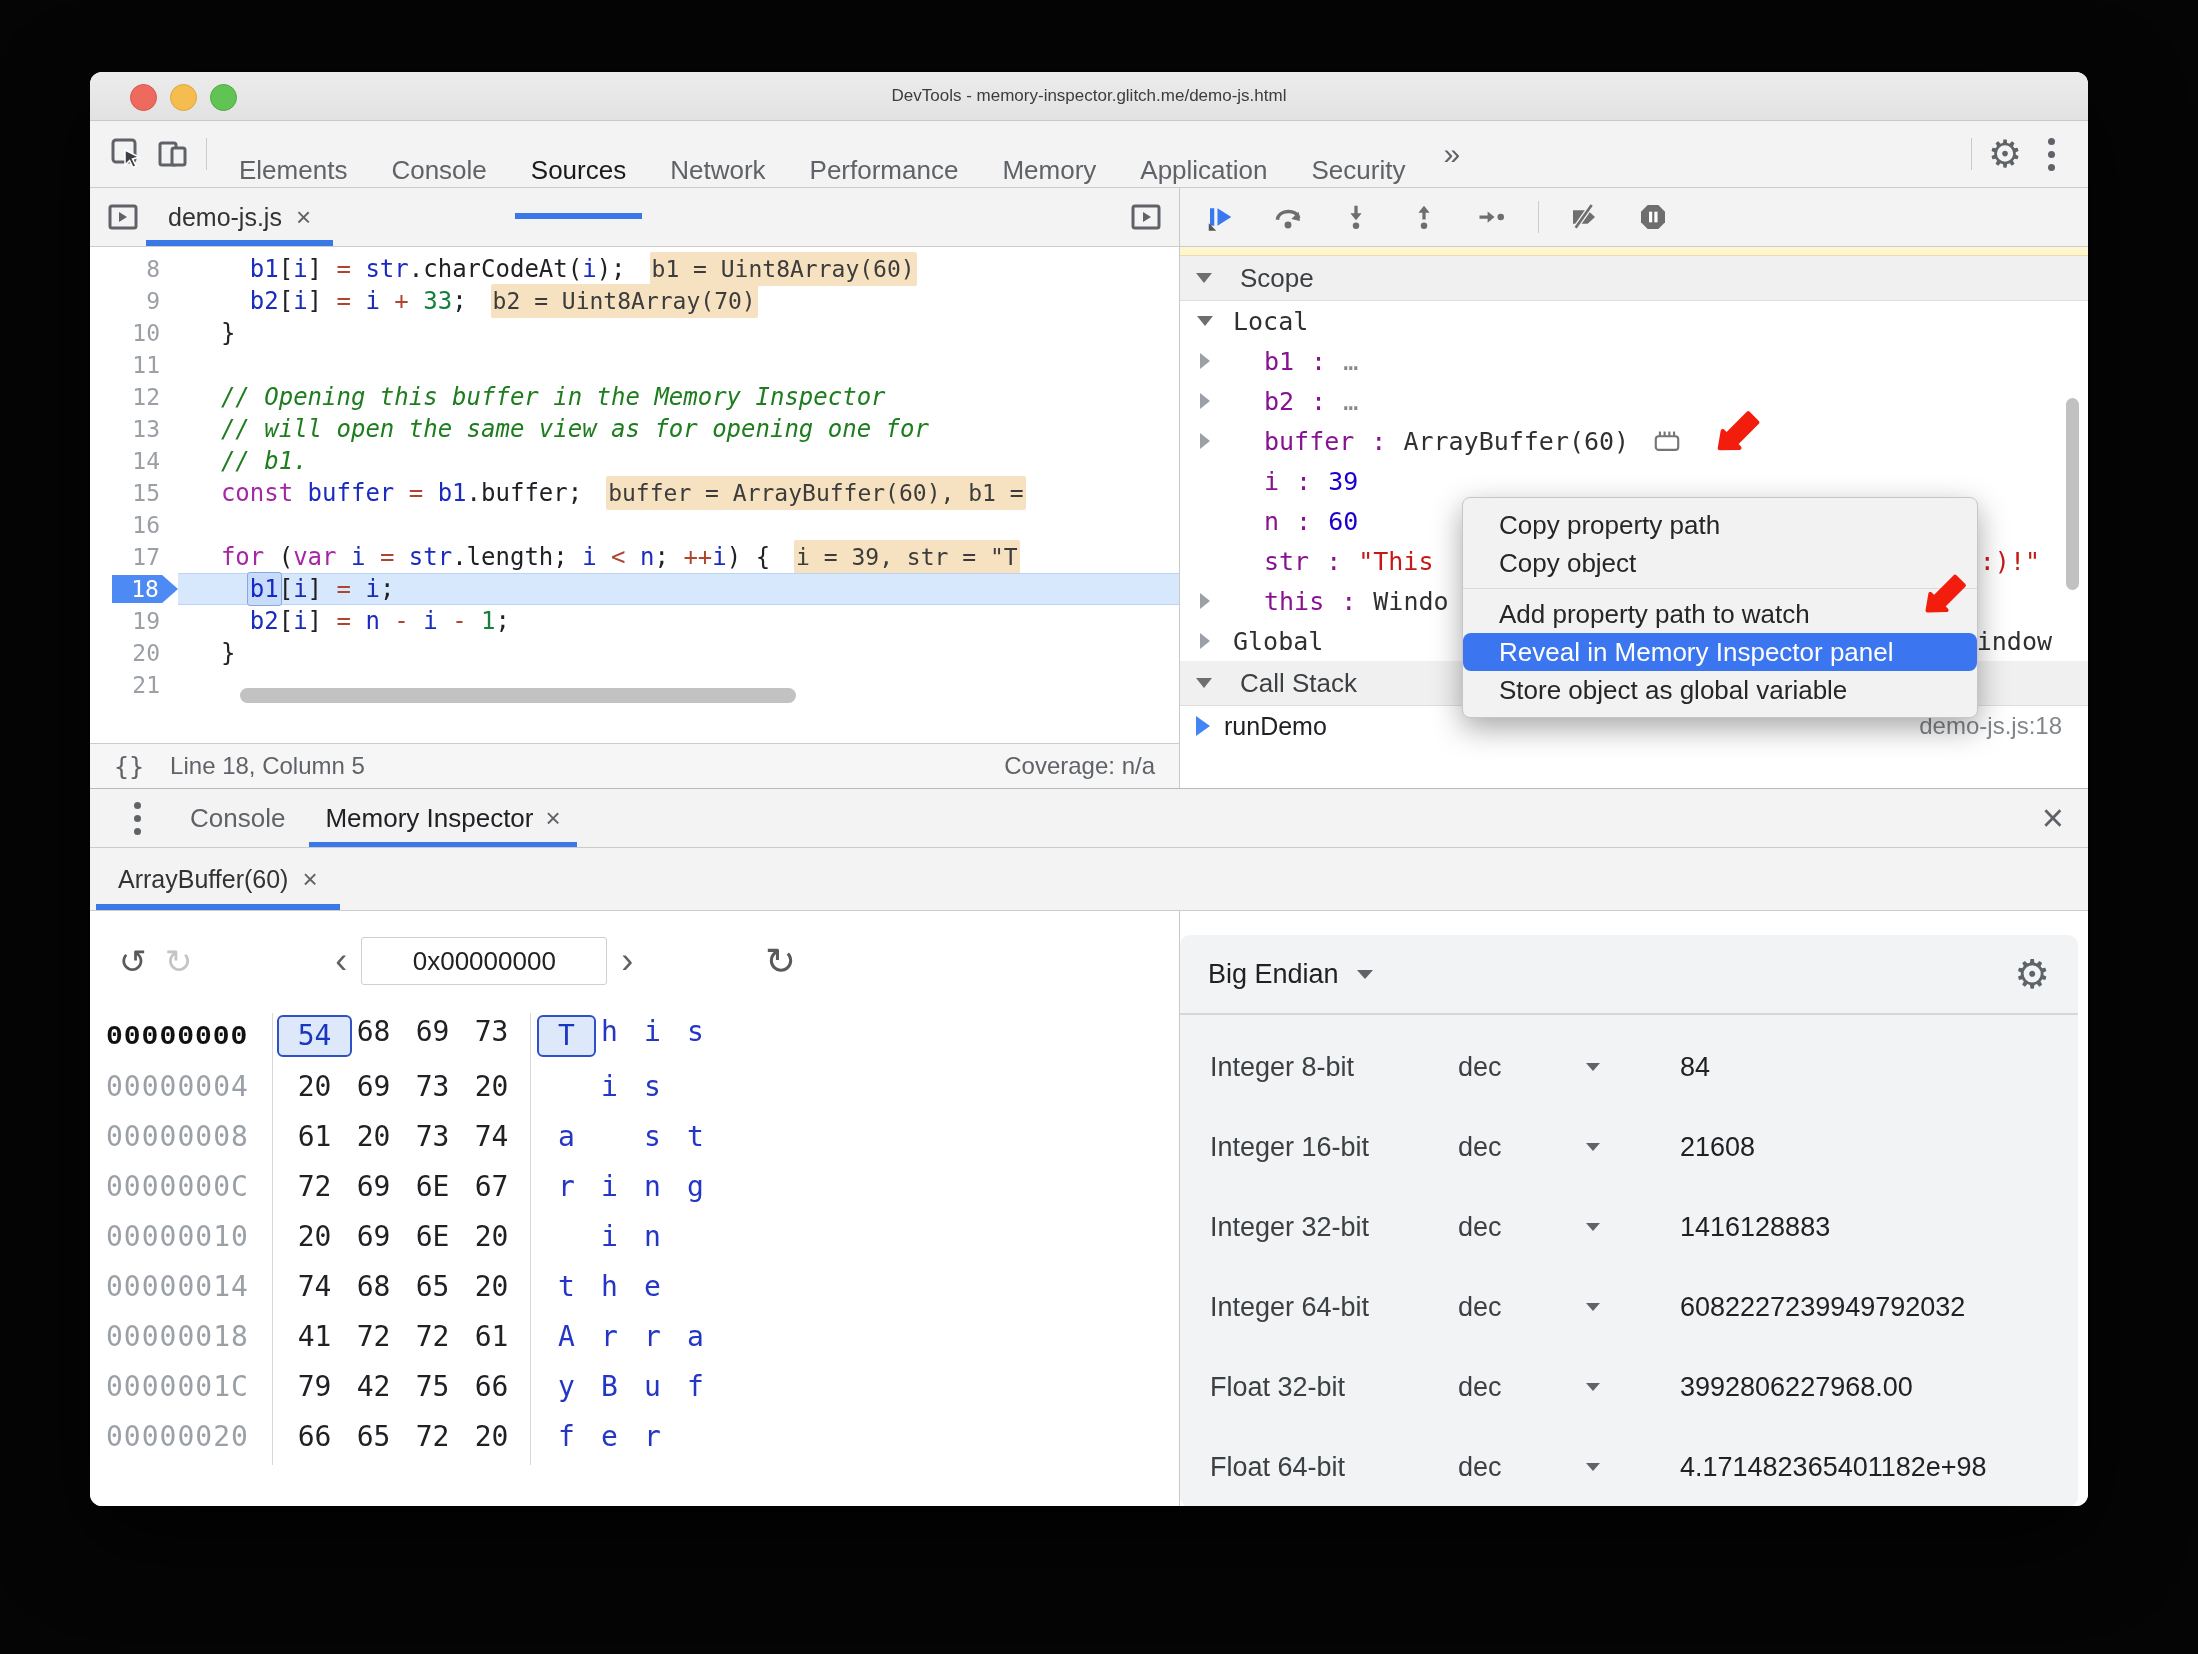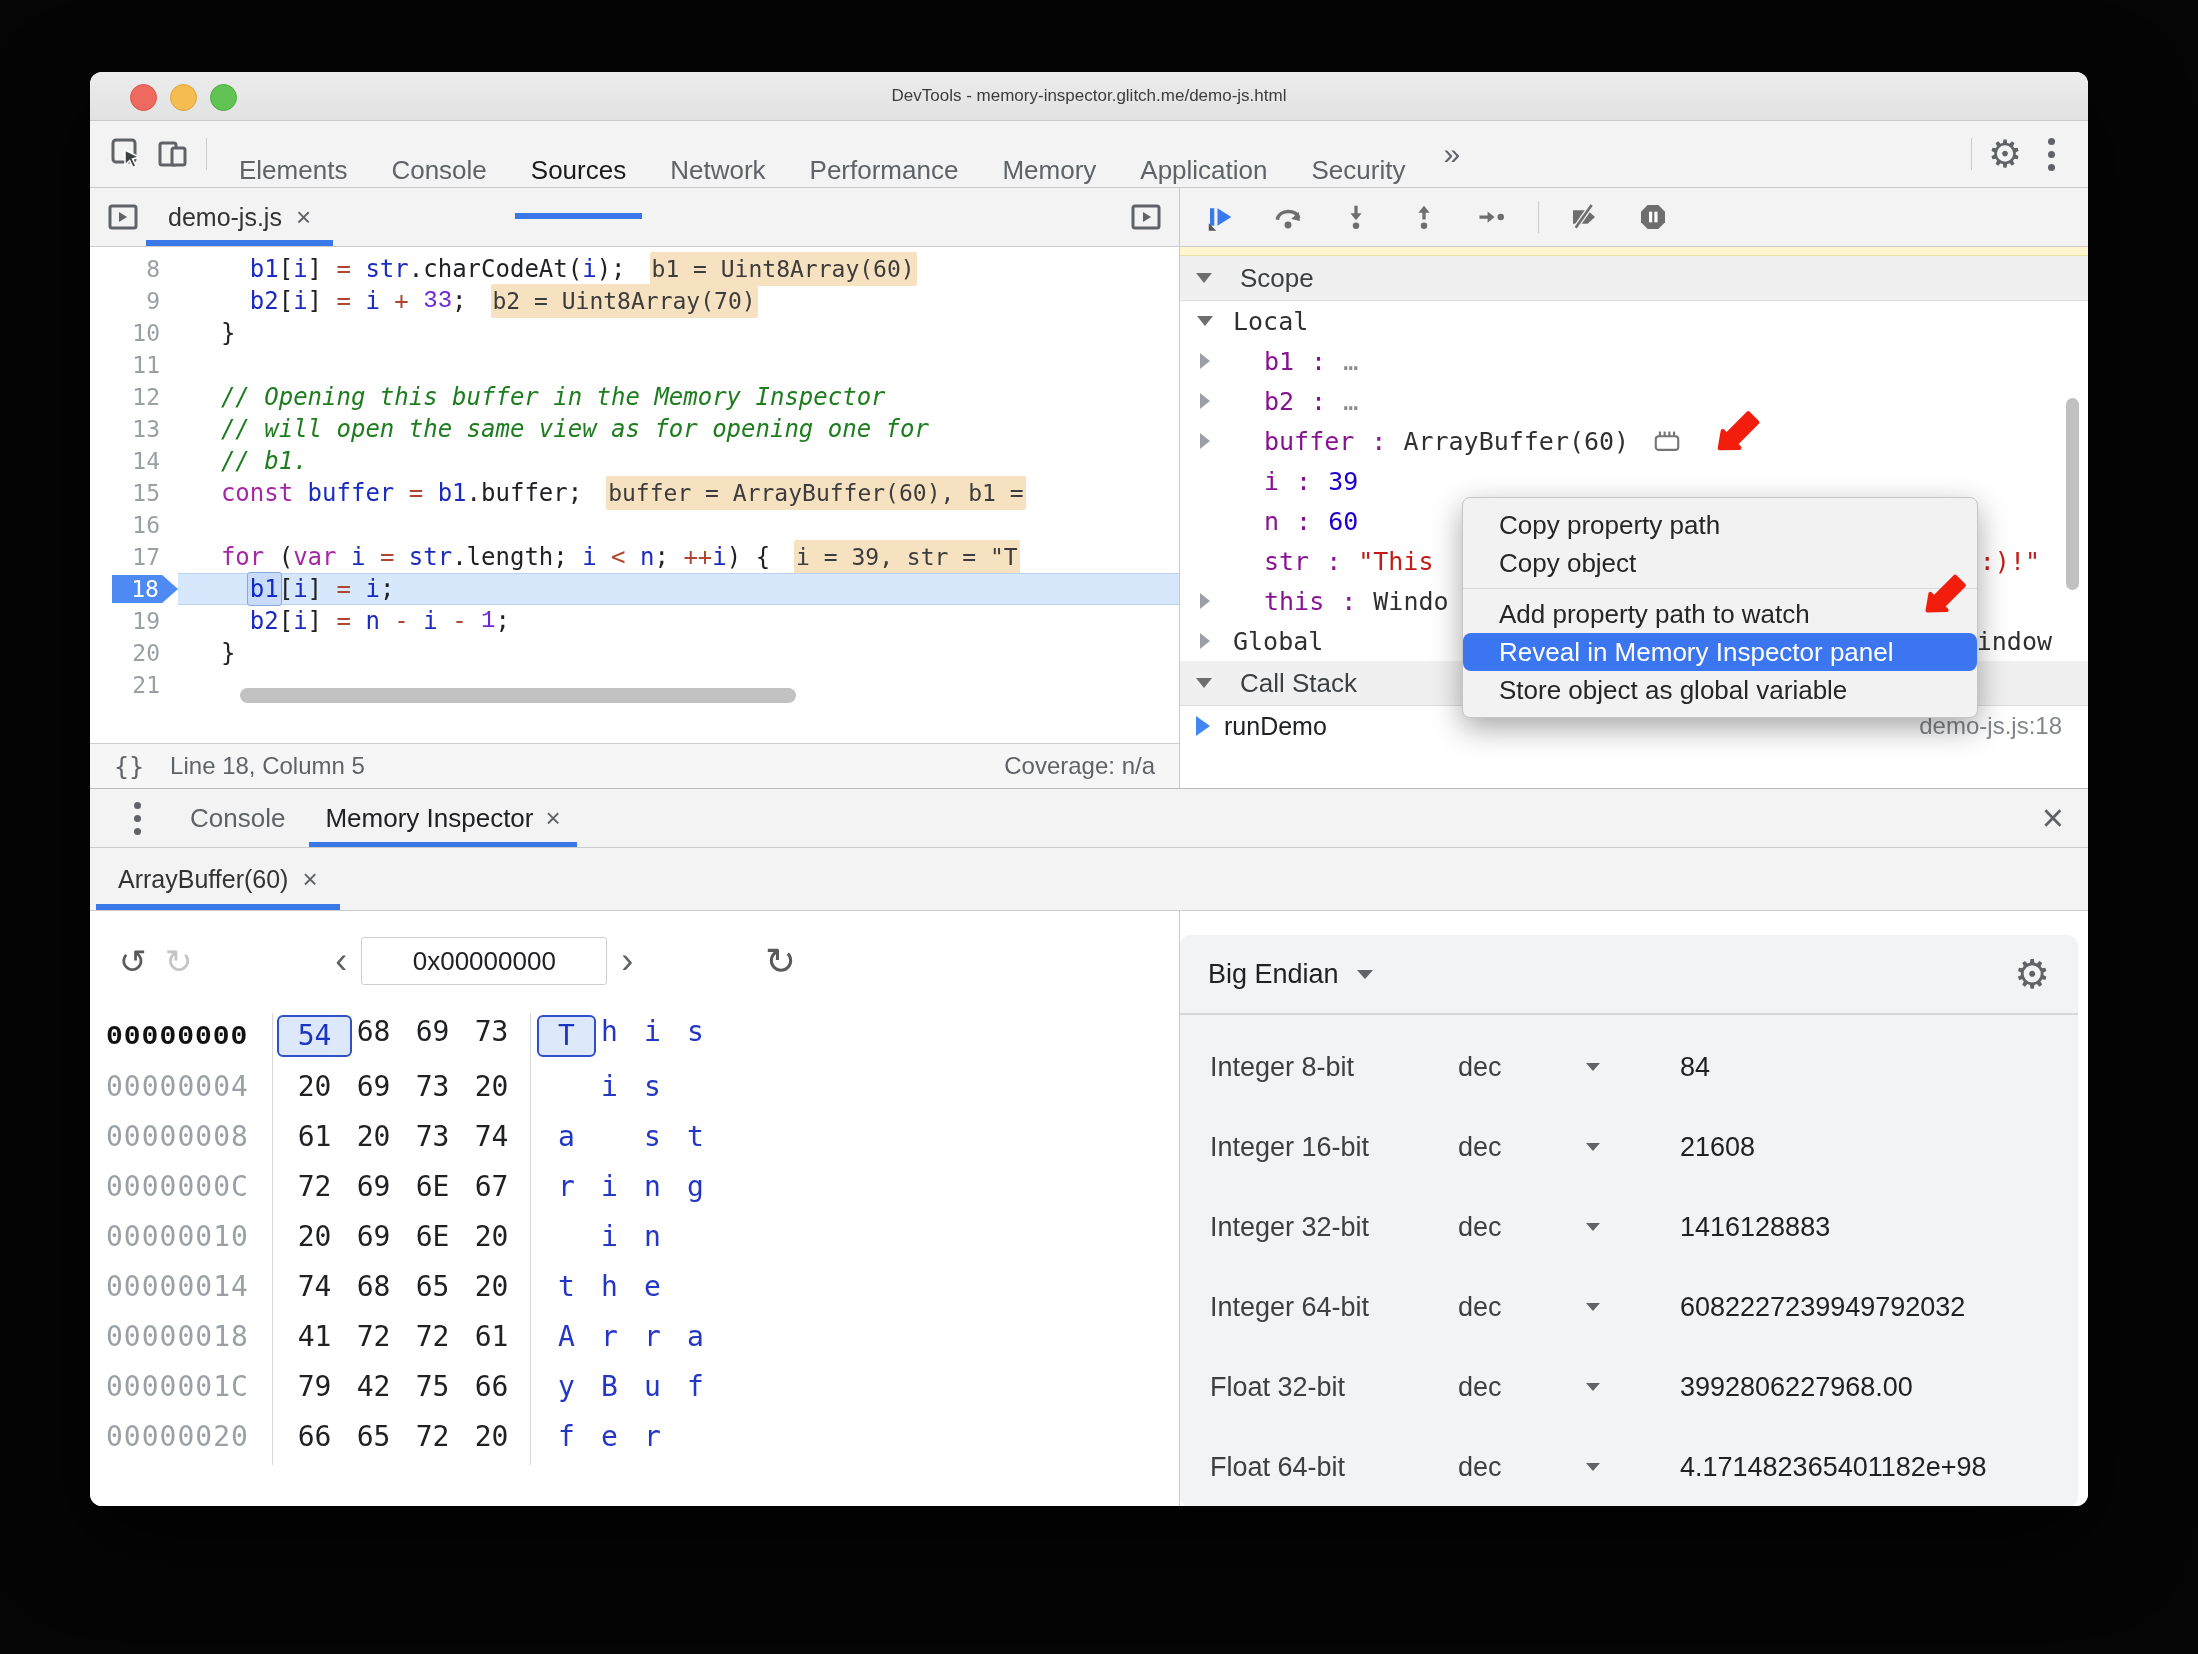--- a/index.html
+++ b/index.html
@@ -38,21 +38,21 @@
   
   .code-wrap{flex:1;position:relative;overflow:hidden;font-family:"DejaVu Sans Mono",monospace;font-size:24px;padding-top:6px;}
   .code-line{display:flex;height:32px;line-height:32px;white-space:pre;}
   .gutter{width:88px;flex:none;text-align:right;padding-right:18px;color:#9aa0a6;font-size:23px;box-sizing:border-box;}
   .lbody{flex:1;padding-left:14px;display:flex;align-items:center;min-width:0;white-space:pre;}
   .code-line.exec .lbody{background:#d7e7fc;box-shadow:inset 0 1px #bcd3f3,inset 0 -1px #bcd3f3;}
   .code-line.exec .gutter{padding:0;color:transparent;}
   .exec-badge{display:block;margin-left:22px;width:66px;height:28px;margin-top:2px;background:#4e8af3;color:#fff;
               font-size:23px;line-height:28px;text-align:center;
               clip-path:polygon(0 0,76% 0,100% 50%,76% 100%,0 100%);}
-  .tk-p{color:#202124;} .tk-v{color:#1a2bc0;} .tk-n{color:#6d28d9;font-family:Liberation Mono, monospace;} .tk-o{color:#b0452f;}
+  .tk-p{color:#202124;} .tk-v{color:#1a2bc0;} .tk-n{color:#15803d;} .tk-o{color:#b0452f;}
   .tk-k{color:#a527a5;} .tk-c{color:#1e7d1e;font-style:italic;}
   .tk-sel{color:#1229c5;background:#c8dcf9;border:1px solid #88a9e0;border-radius:3px;padding:0 2px;margin:0 -3px;}
   .hint{margin-left:24px;background:#f6e2c0;color:#3c3c3c;padding:1px 2px;border-radius:2px;font-size:23px;white-space:pre;text-align:right;}
   .hscroll{position:absolute;left:150px;bottom:40px;width:556px;height:15px;border-radius:8px;background:#c2c2c2;}
   
   .editor-status{height:44px;flex:none;border-top:1px solid #ccc;background:#f6f6f6;display:flex;align-items:center;
                  font-size:24px;color:#5f6368;padding:0 24px;gap:26px;}
   .braces{font-family:"DejaVu Sans Mono",monospace;font-size:25px;color:#5f6368;}
   .coverage{margin-left:auto;}
   

